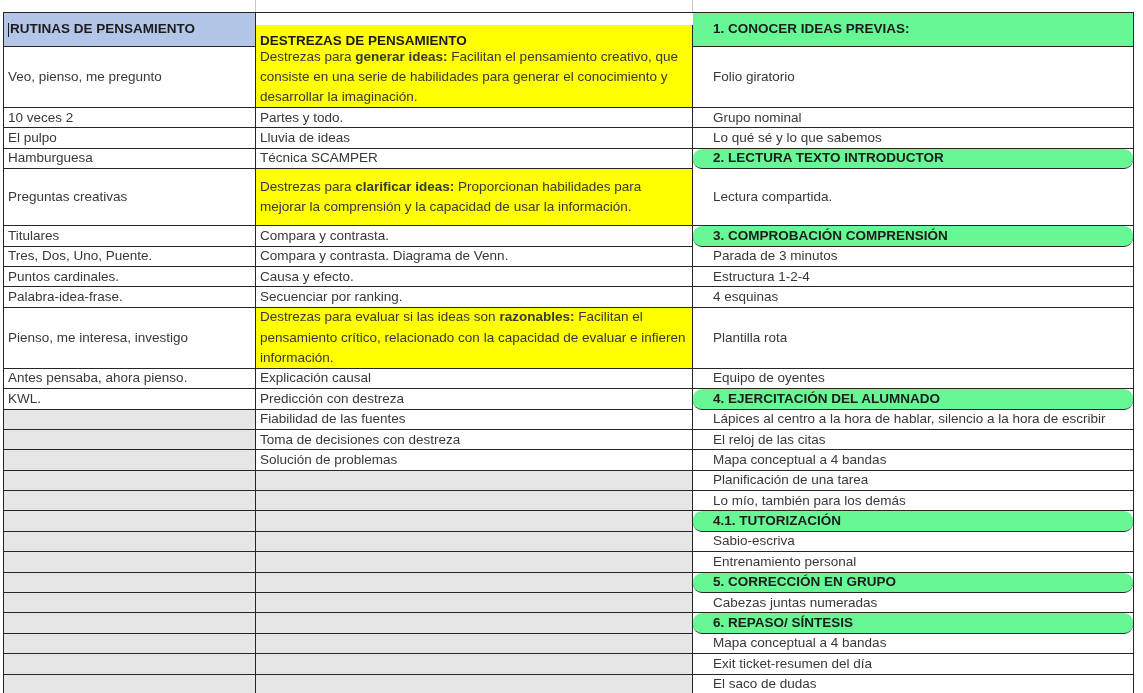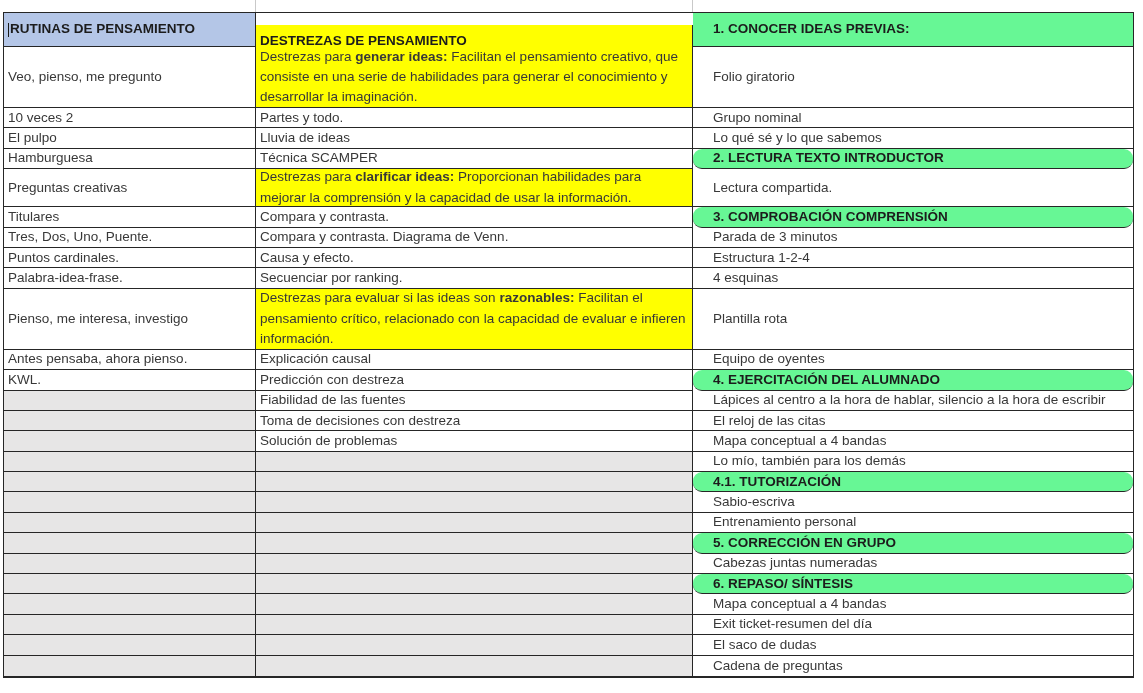--- a/index.html
+++ b/index.html
@@ -21,21 +21,21 @@
     border:1px solid #262626;
     border-bottom-width:2px;
     box-sizing:content-box;
   }
   .row{
     display:grid;
     grid-template-columns:252px 437px 440px;
   }
   .r-hdr{height:34px;}
   .r-std{height:20.4px;}
-  .r-tall2{height:38px;}
+  .r-tall2{height:57px;}
   .r-tall3{height:61px;}
 
   .cell{
     box-sizing:border-box;
     height:100%;
     border-right:1px solid #262626;
     border-bottom:1px solid #262626;
     padding:0 3px 0 4px;
     display:flex;
     align-items:center;
@@ -250,20 +250,31 @@
           </div>
         </div>
         <div class="row r-std">
           <div class="cell bg-gray">
             <span class="ct"></span>
           </div>
           <div class="cell bg-gray">
             <span class="ct"></span>
           </div>
           <div class="cell bg-white">
+            <span class="ct">Planificación de una tarea</span>
+          </div>
+        </div>
+        <div class="row r-std">
+          <div class="cell bg-gray">
+            <span class="ct"></span>
+          </div>
+          <div class="cell bg-gray">
+            <span class="ct"></span>
+          </div>
+          <div class="cell bg-white">
             <span class="ct">Lo mío, también para los demás</span>
           </div>
         </div>
         <div class="row r-std">
           <div class="cell bg-gray">
             <span class="ct"></span>
           </div>
           <div class="cell bg-gray">
             <span class="ct"></span>
           </div>

